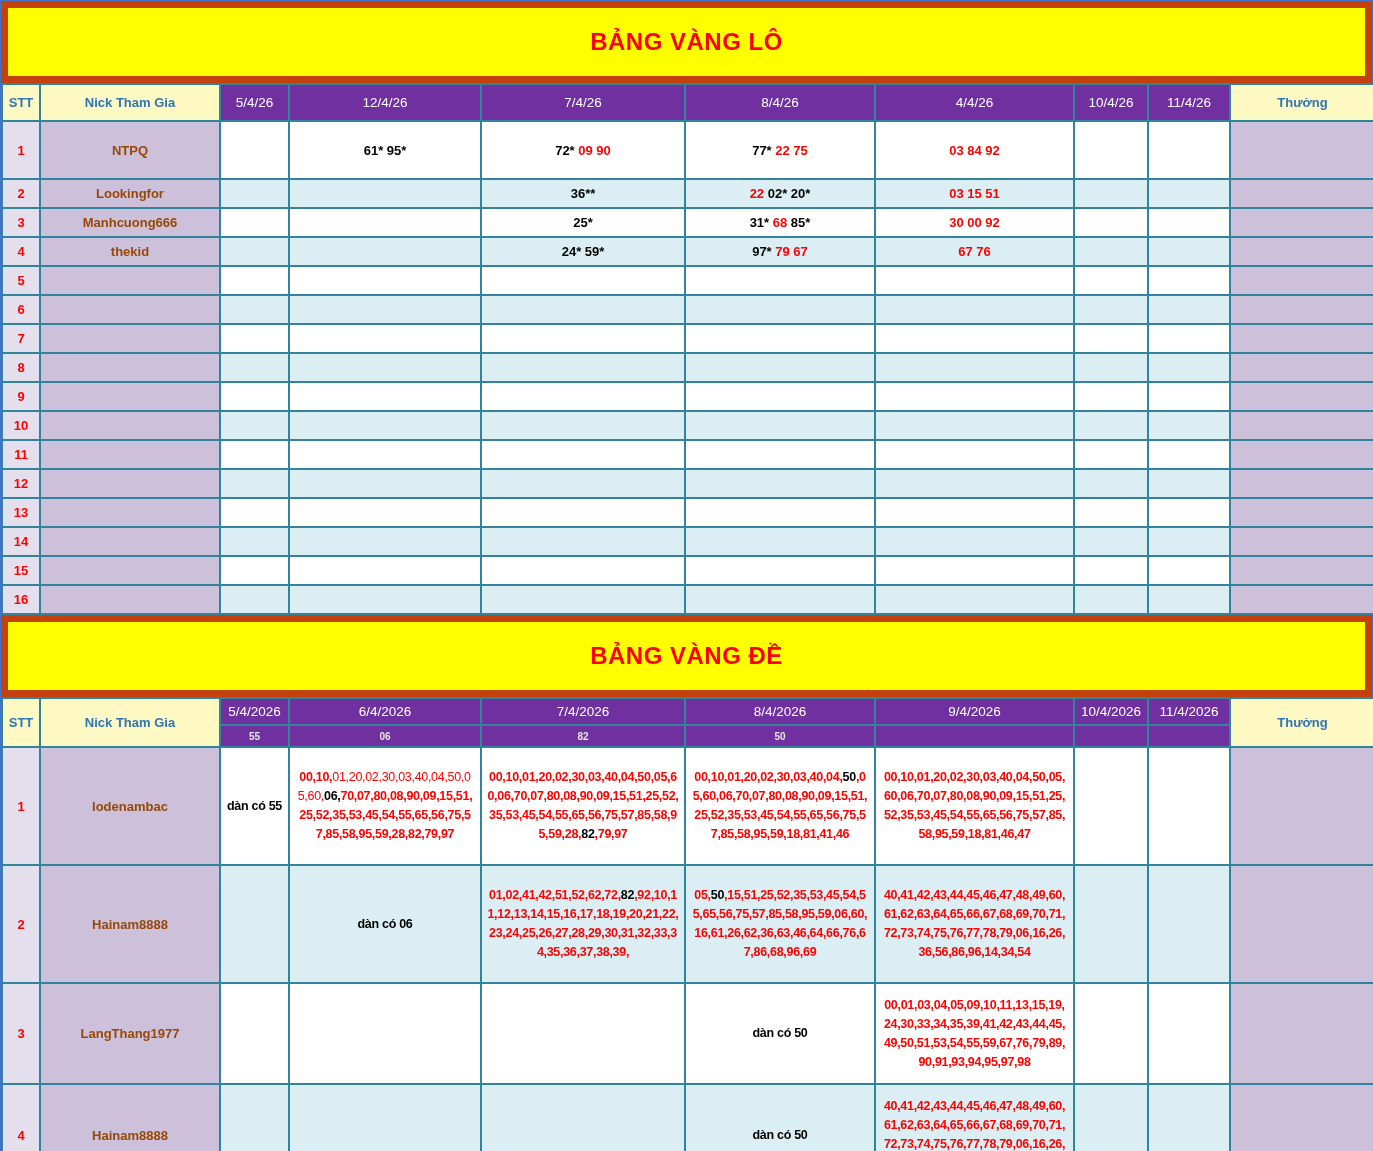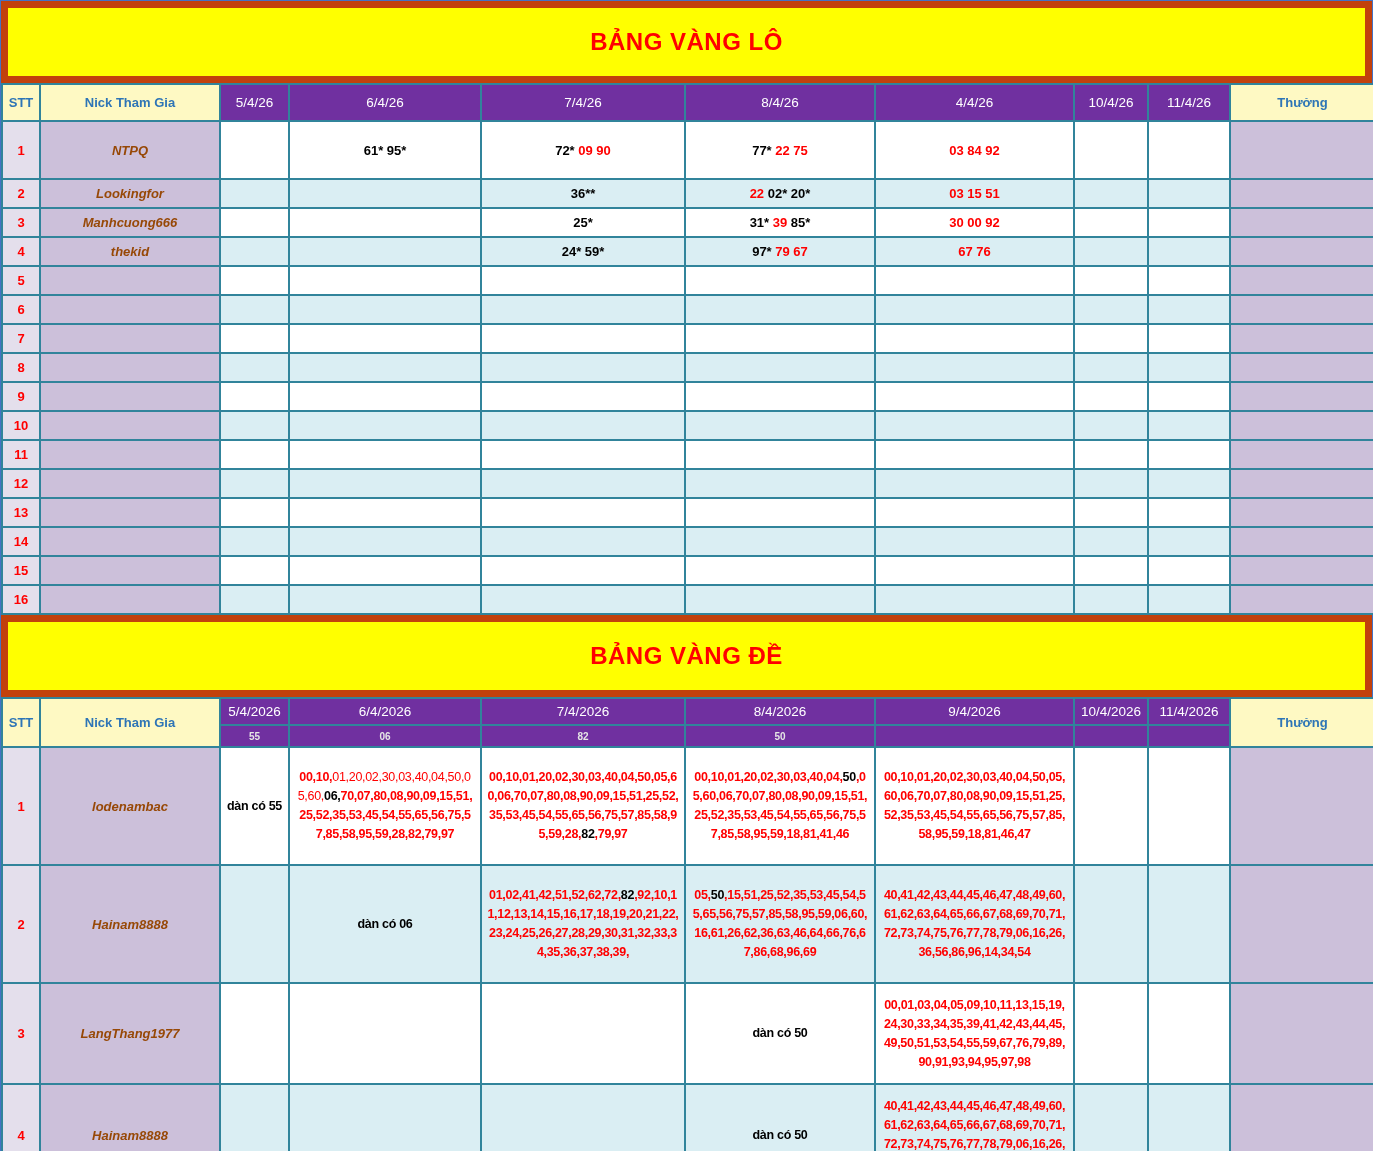--- a/index.html
+++ b/index.html
@@ -15,21 +15,21 @@
     font-family:"Liberation Sans","DejaVu Sans",sans-serif;
   }
   table.tbl th, table.tbl td {
     border:2px solid #31849B; text-align:center; vertical-align:middle;
     overflow:hidden; padding:1px 3px;
   }
   th.corner { background:#fef9c3; color:#2E75B6; font-weight:bold; font-size:13px; }
   th.date   { background:#7030A0; color:#FFFFFF; font-weight:normal; font-size:13.5px; }
   th.sub    { background:#7030A0; color:#e5e5e5; font-weight:bold; font-size:10px; }
   td.stt    { background:#E4DFEC; color:#FF0000; font-weight:bold; font-size:13px; }
-  td.nick   { background:#CCC0DA; color:#974806; font-weight:bold; font-size:13px;font-style:italic; }
+  td.nick   { background:#CCC0DA; color:#974806; font-weight:bold; font-size:13px; }
   td.reward { background:#CCC0DA; }
   td.val.odd  { background:#FFFFFF; }
   td.val.even { background:#DAEEF3; }
   td.val { font-size:13px; font-weight:bold; }
   td.val.list {
     font-size:12.5px; line-height:1.52; letter-spacing:-0.3px;
     word-break:break-all; padding:2px 5px;
   }
   .run.r  { color:#FF0000; font-weight:bold; }
   .run.rn { color:#FF0000; font-weight:normal; }
@@ -55,21 +55,21 @@
       <col style="width:199px">
         <col style="width:74px">
         <col style="width:82px">
       <col style="width:145px">
     </colgroup>
     <thead>
       <tr style="height:37px">
         <th class="corner">STT</th>
         <th class="corner">Nick Tham Gia</th>
         <th class="date">5/4/26</th>
-        <th class="date">6/4/26</th>
+        <th class="date">12/4/26</th>
         <th class="date">7/4/26</th>
         <th class="date">8/4/26</th>
         <th class="date">4/4/26</th>
         <th class="date">10/4/26</th>
         <th class="date">11/4/26</th>
         <th class="corner">Thưởng</th>
       </tr>
     </thead>
     <tbody id="lo-body">
         <tr style="height: 58px;">
@@ -95,21 +95,21 @@
           <td class="val even"></td>
           <td class="val even"></td>
           <td class="reward"></td>
         </tr>
         <tr style="height: 29px;">
           <td class="stt">3</td>
           <td class="nick">Manhcuong666</td>
           <td class="val odd"></td>
           <td class="val odd"></td>
           <td class="val odd"><span class="run k">25*</span></td>
-          <td class="val odd"><span class="run k">31* </span><span class="run r">39 </span><span class="run k">85*</span></td>
+          <td class="val odd"><span class="run k">31* </span><span class="run r">68 </span><span class="run k">85*</span></td>
           <td class="val odd"><span class="run r">30 00 92</span></td>
           <td class="val odd"></td>
           <td class="val odd"></td>
           <td class="reward"></td>
         </tr>
         <tr style="height: 29px;">
           <td class="stt">4</td>
           <td class="nick">thekid</td>
           <td class="val even"></td>
           <td class="val even"></td>

